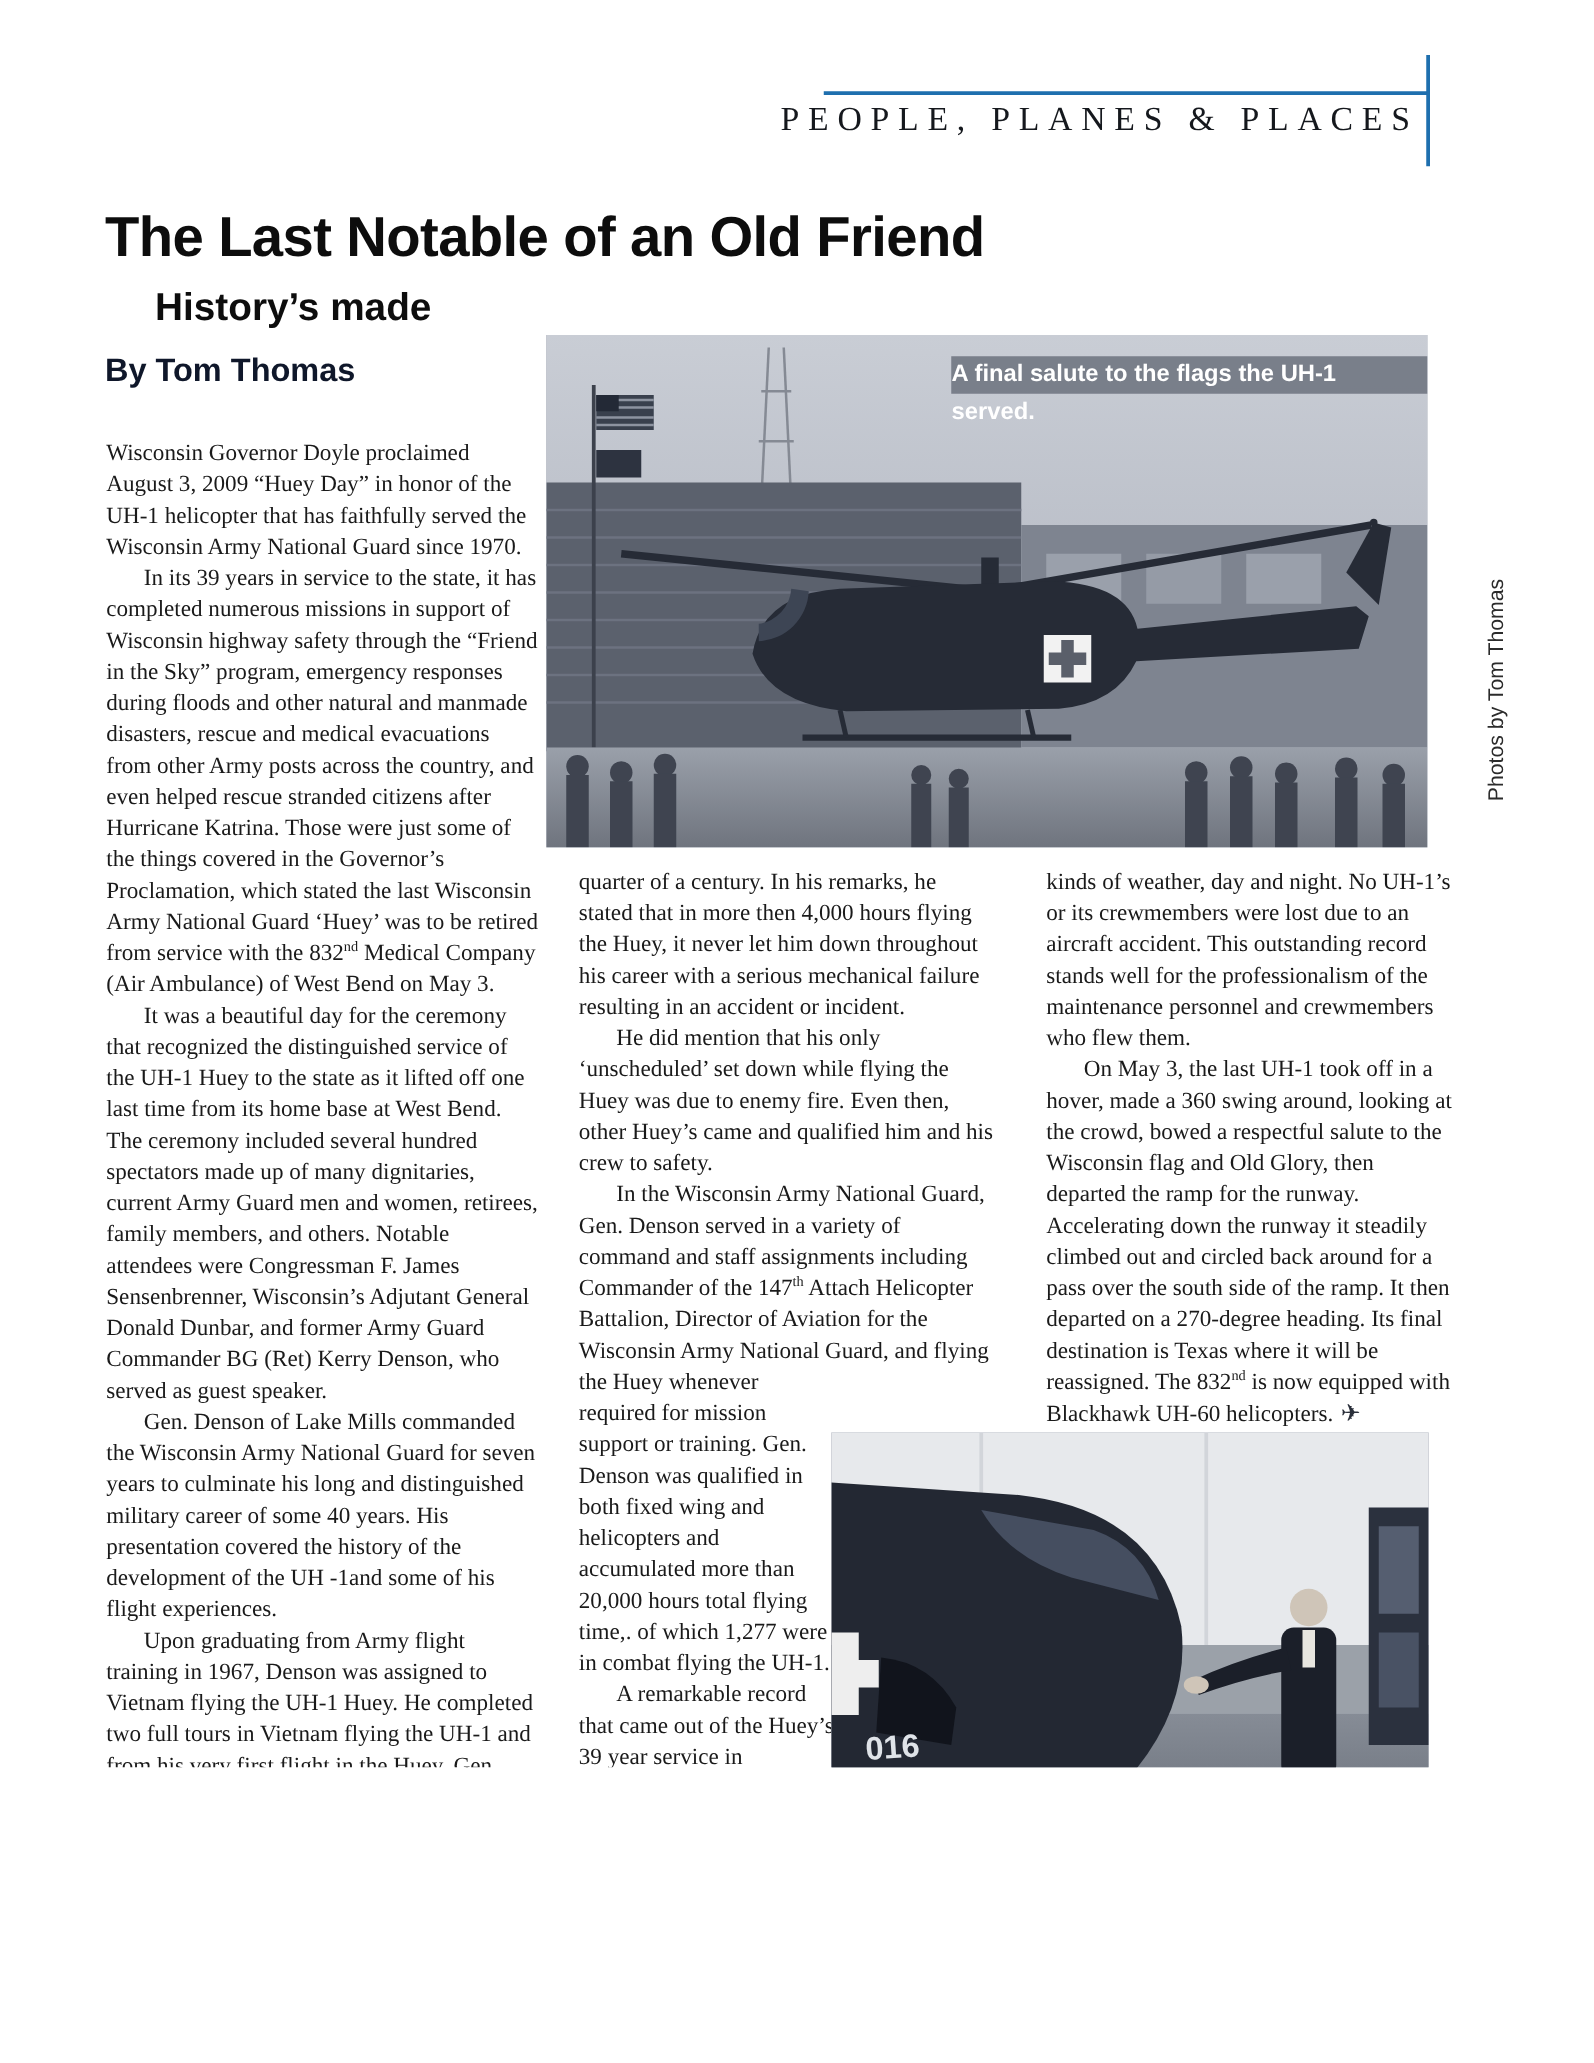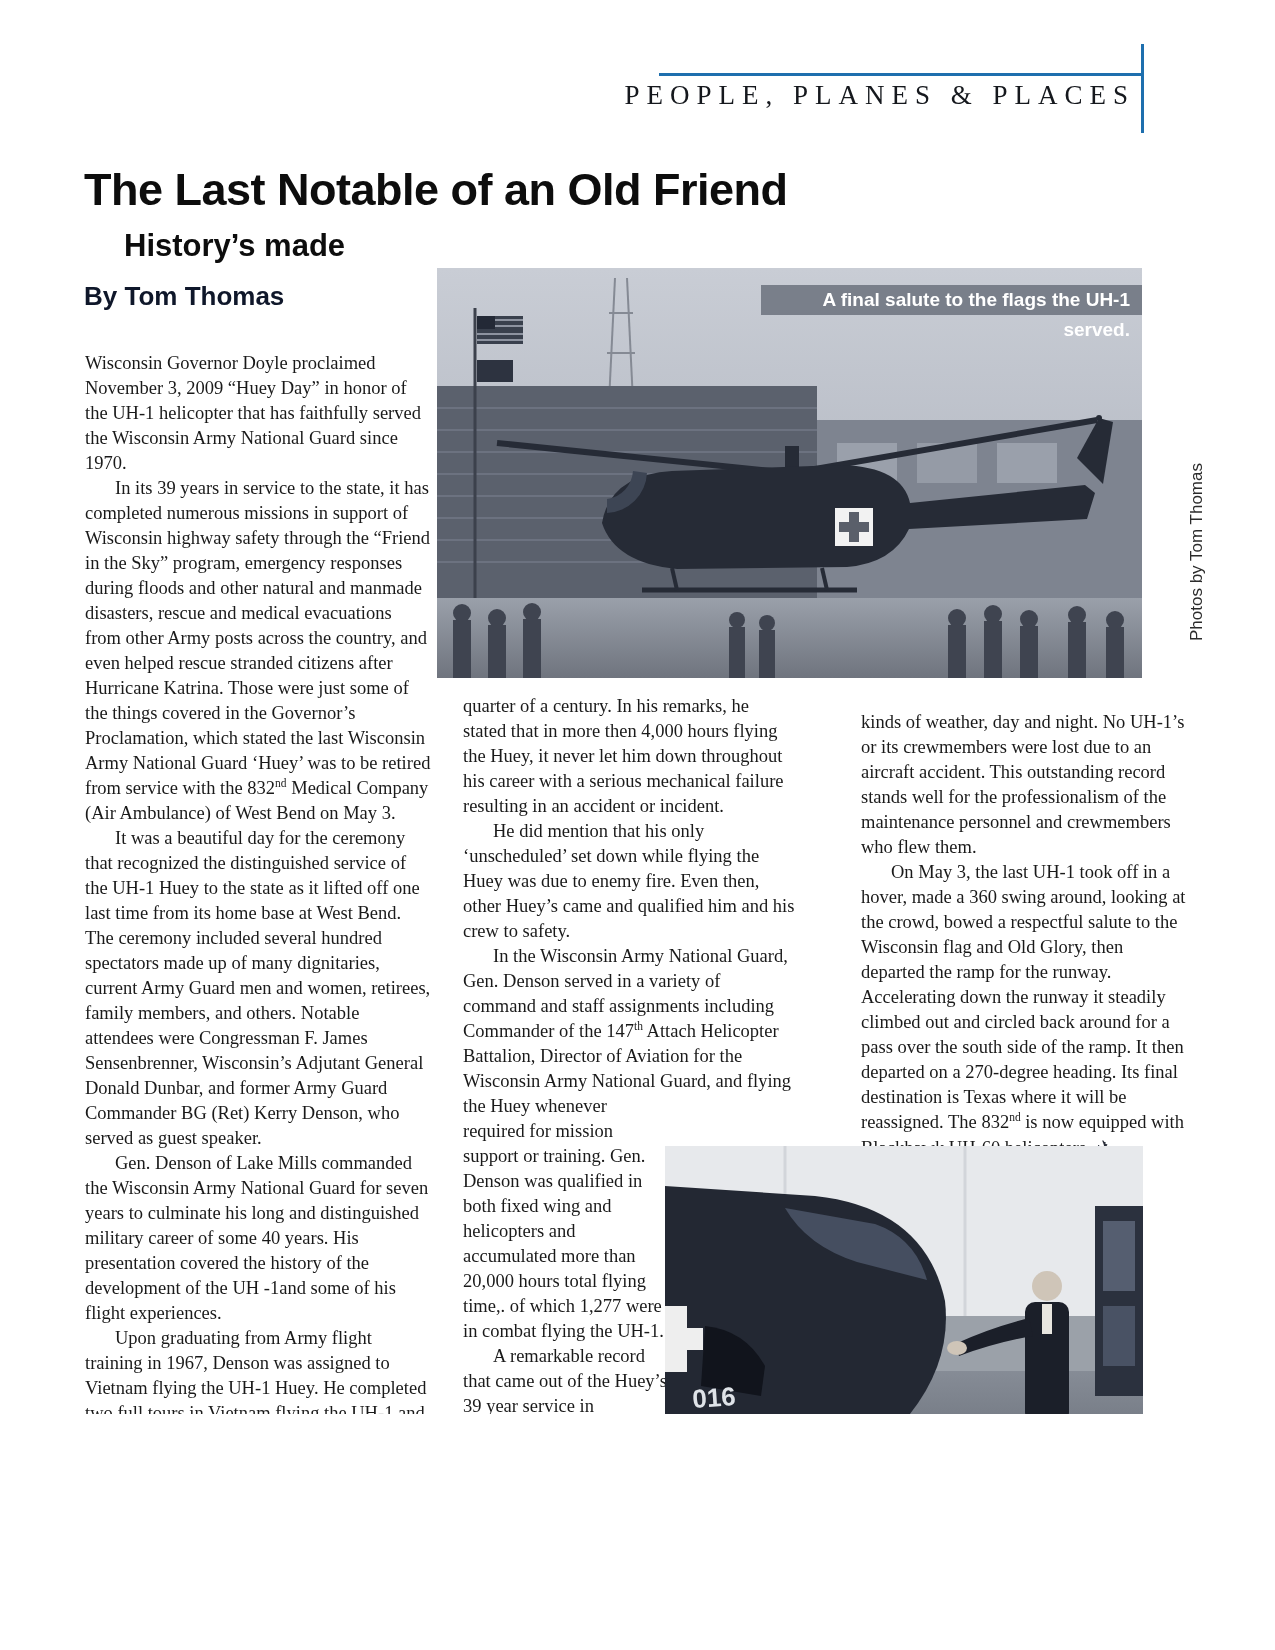--- a/index.html
+++ b/index.html
@@ -20,32 +20,32 @@
   .byline{position:absolute;left:84px;top:281px;font-family:"Liberation Sans",sans-serif;
           font-weight:bold;font-size:26px;color:#0f172a;}
 
   
   .col{position:absolute;font-size:18.5px;line-height:25px;text-align:left;}
   .col p{margin:0;}
   .col p.indent{text-indent:30px;}
   .col-left{left:85px;top:351px;width:347px;}
   .col-mid{left:463px;top:694px;width:333px;}
   .mid-narrow{width:206px;}
-  .col-right{left:861px;top:694px;width:330px;margin-top:16px;}
+  .col-right{left:837px;top:694px;width:330px;}
   sup{font-size:0.62em;line-height:0;}
   .endicon{font-family:"DejaVu Sans",sans-serif;font-size:19px;color:#2a2f3a;padding-left:6px;}
 
   
   .photo{position:absolute;overflow:hidden;background:#aeb3bd;}
   .photo-top{left:437px;top:268px;width:705px;height:410px;}
   .photo-bottom{left:665px;top:1146px;width:478px;height:411px;}
   .photo svg{display:block;}
   .cap-top{position:absolute;top:17px;left:46%;right:0;height:30px;background:rgba(104,110,122,0.82);
            color:#ffffff;font-family:"Liberation Sans",sans-serif;font-weight:bold;font-size:19px;
-           text-align:right;padding-right:12px;line-height:30px;}
+           text-align:left;padding-right:12px;line-height:30px;}
   .cap-bottom{position:absolute;left:200px;bottom:10px;color:#f2f2f2;
               font-family:"Liberation Sans",sans-serif;font-weight:bold;font-size:21px;line-height:26px;
               text-shadow:0 1px 2px rgba(0,0,0,0.5);white-space:nowrap;}
   .photo-credit{position:absolute;left:1197px;top:552px;transform:translate(-50%,-50%) rotate(-90deg);
                 white-space:nowrap;font-family:"Liberation Sans",sans-serif;font-size:17px;color:#2b2b2b;}
 
   
   .footer{position:absolute;right:135px;top:1561px;font-family:"Liberation Sans",sans-serif;
           font-style:italic;font-size:20px;color:#111;white-space:nowrap;text-align:center;}
   .footer .pgnum{font-weight:bold;padding-right:6px;}
@@ -154,21 +154,21 @@
           <rect x="292" y="359" width="16" height="51"></rect>
         <circle cx="330" cy="355" r="8"></circle>
           <rect x="322" y="362" width="16" height="48"></rect>
       </g>
     </svg>
     <div class="cap-top">A final salute to the flags the UH-1 served.</div>
   </div>
   <div class="photo-credit">Photos  by Tom Thomas</div>
 
   <div class="col col-left">
-    <p>Wisconsin Governor Doyle proclaimed November 3, 2009 “Huey Day” in honor of the UH-1 helicopter that has faithfully served the Wisconsin Army National Guard since 1970.</p>
+    <p>Wisconsin Governor Doyle proclaimed August 3, 2009 “Huey Day” in honor of the UH-1 helicopter that has faithfully served the Wisconsin Army National Guard since 1970.</p>
     <p class="indent">In its 39 years in service to the state, it has completed numerous missions in support of Wisconsin highway safety through the “Friend in the Sky” program, emergency responses during floods and other natural and manmade disasters, rescue and medical evacuations from other Army posts across the country, and even helped rescue stranded citizens after Hurricane Katrina. Those were just some of the things covered in the Governor’s Proclamation, which stated the last Wisconsin Army National Guard ‘Huey’ was to be retired from service with the 832<sup>nd</sup> Medical Company (Air Ambulance) of West Bend on May 3.</p>
     <p class="indent">It was a beautiful day for the ceremony that recognized the distinguished service of the UH-1 Huey to the state as it lifted off one last time from its home base at West Bend. The ceremony included several hundred spectators made up of many dignitaries, current Army Guard men and women, retirees, family members, and others. Notable attendees were Congressman F. James Sensenbrenner, Wisconsin’s Adjutant General Donald Dunbar, and former Army Guard Commander BG (Ret) Kerry Denson, who served as guest speaker.</p>
     <p class="indent">Gen. Denson of Lake Mills commanded the Wisconsin Army National Guard for seven years to culminate his long and distinguished military career of some 40 years. His presentation covered the history of the development of the UH -1and some of his flight experiences.</p>
     <p class="indent">Upon graduating from Army flight training in 1967, Denson was assigned to Vietnam flying the UH-1 Huey. He completed two full tours in Vietnam flying the UH-1 and from his very first flight in the Huey, Gen. Denson developed a positive bond which would last well over a</p>
   </div>
 
   <div class="col col-mid">
     <div>
       <p>quarter of a century. In his remarks, he stated that in more then 4,000 hours flying the Huey, it never let him down throughout his career with a serious mechanical failure resulting in an accident or incident.</p>
       <p class="indent">He did mention that his only ‘unscheduled’ set down while flying the Huey was due to enemy fire. Even then, other Huey’s came and qualified him and his crew to safety.</p>

